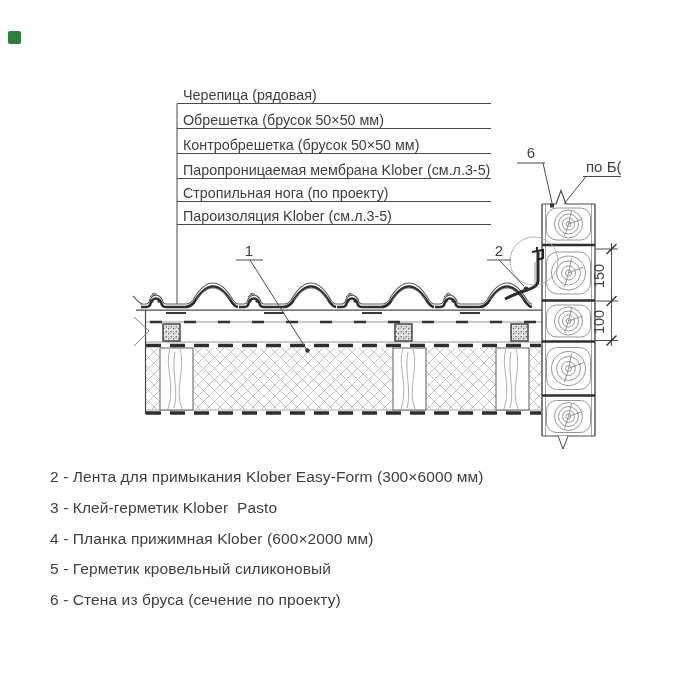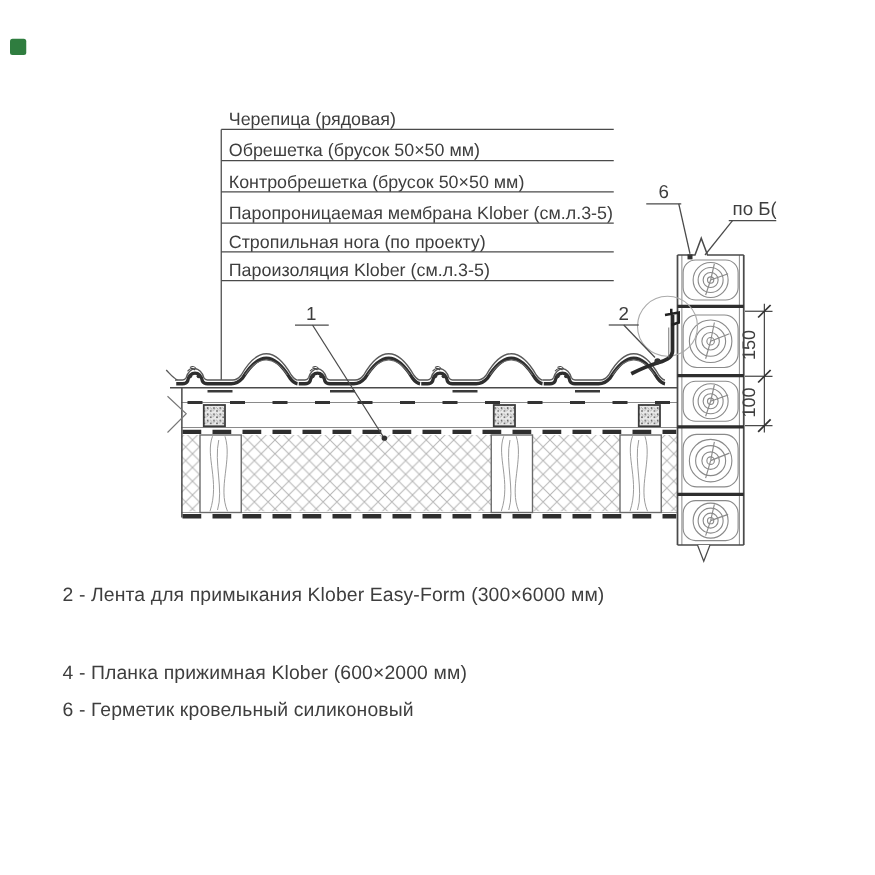--- a/index.html
+++ b/index.html
@@ -204,16 +204,18 @@
         <line x1="606.5" y1="254" x2="616.5" y2="244"></line>
         <line x1="606.5" y1="306" x2="616.5" y2="296"></line>
         <line x1="606.5" y1="345.5" x2="616.5" y2="335.5"></line>
       </g>
       <text class="dim-text" transform="translate(604,276) rotate(-90)" text-anchor="middle">150</text>
       <text class="dim-text" transform="translate(604,322) rotate(-90)" text-anchor="middle">100</text>
     </g>
   </svg>
 
   <div class="legend" style="top:468px;">2 - Лента для примыкания Klober Easy-Form (300×6000 мм)</div>
+  <div class="legend" style="top:499px;">3 - Клей-герметик Klober  Pasto</div>
   <div class="legend" style="top:530px;">4 - Планка прижимная Klober (600×2000 мм)</div>
-  <div class="legend" style="top:560px;">6 - Герметик кровельный силиконовый</div>
+  <div class="legend" style="top:560px;">5 - Герметик кровельный силиконовый</div>
+  <div class="legend" style="top:591px;">6 - Стена из бруса (сечение по проекту)</div>
 
 </div>
 
 </body></html>

